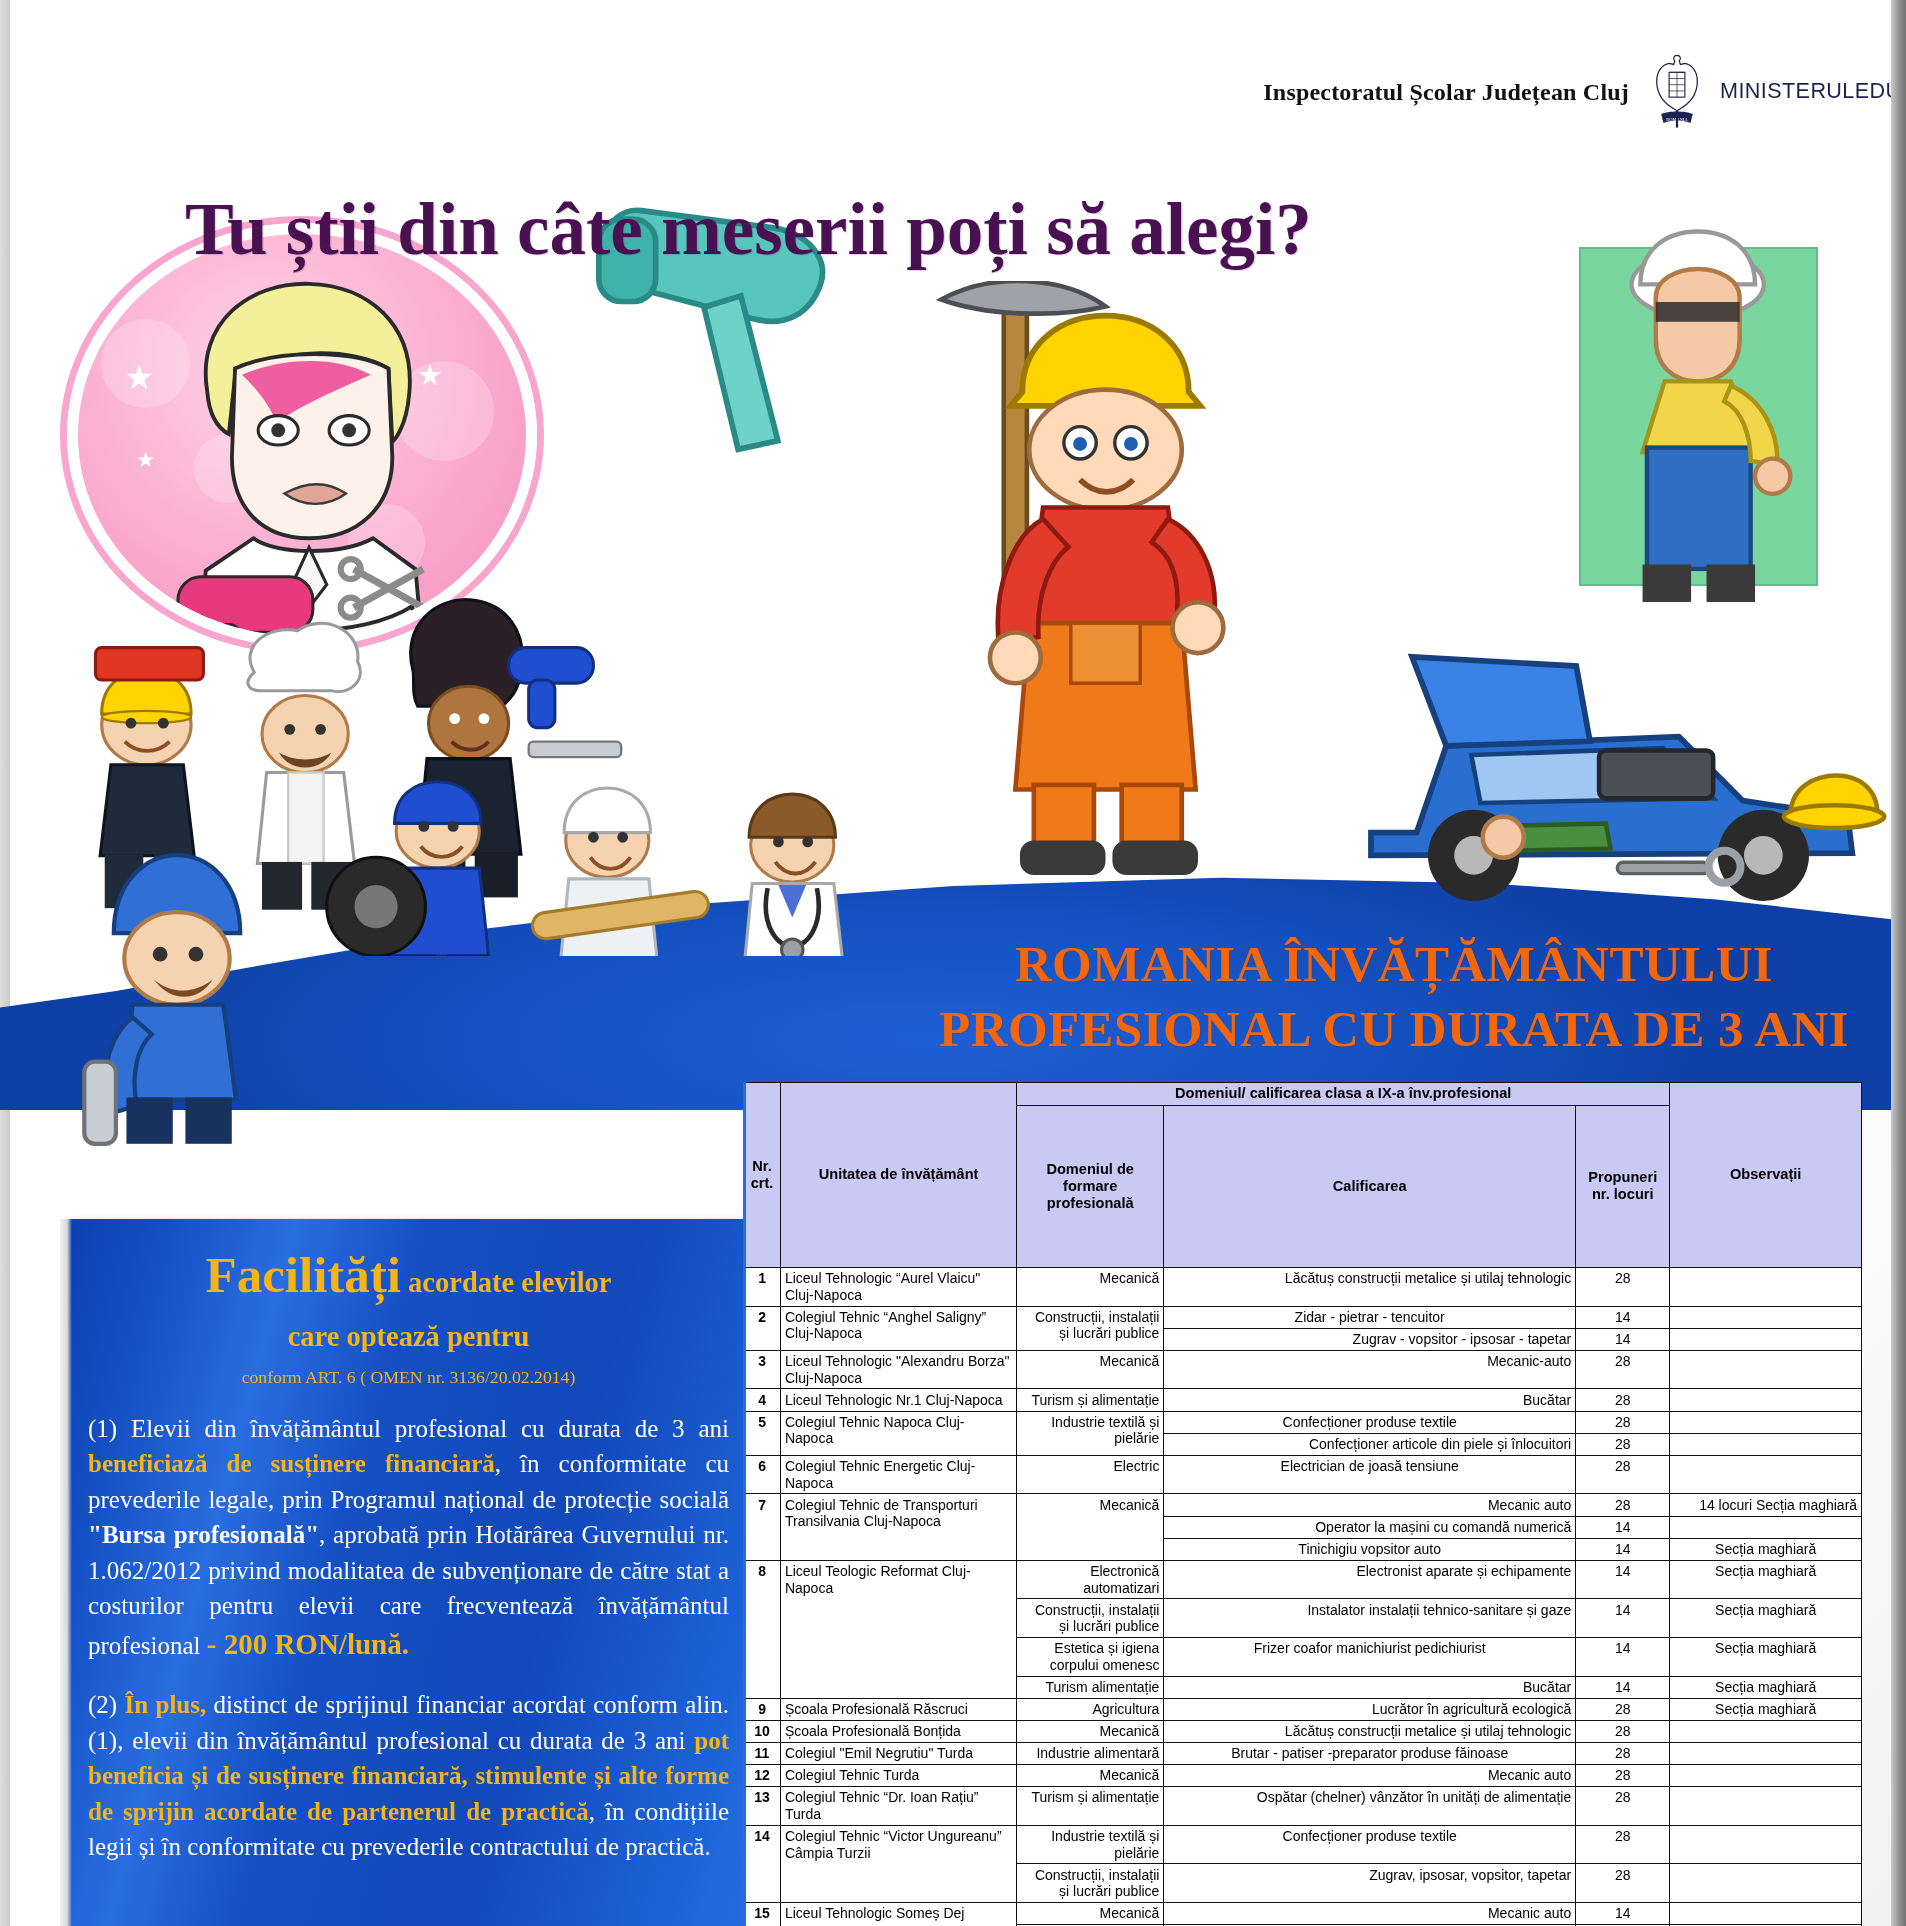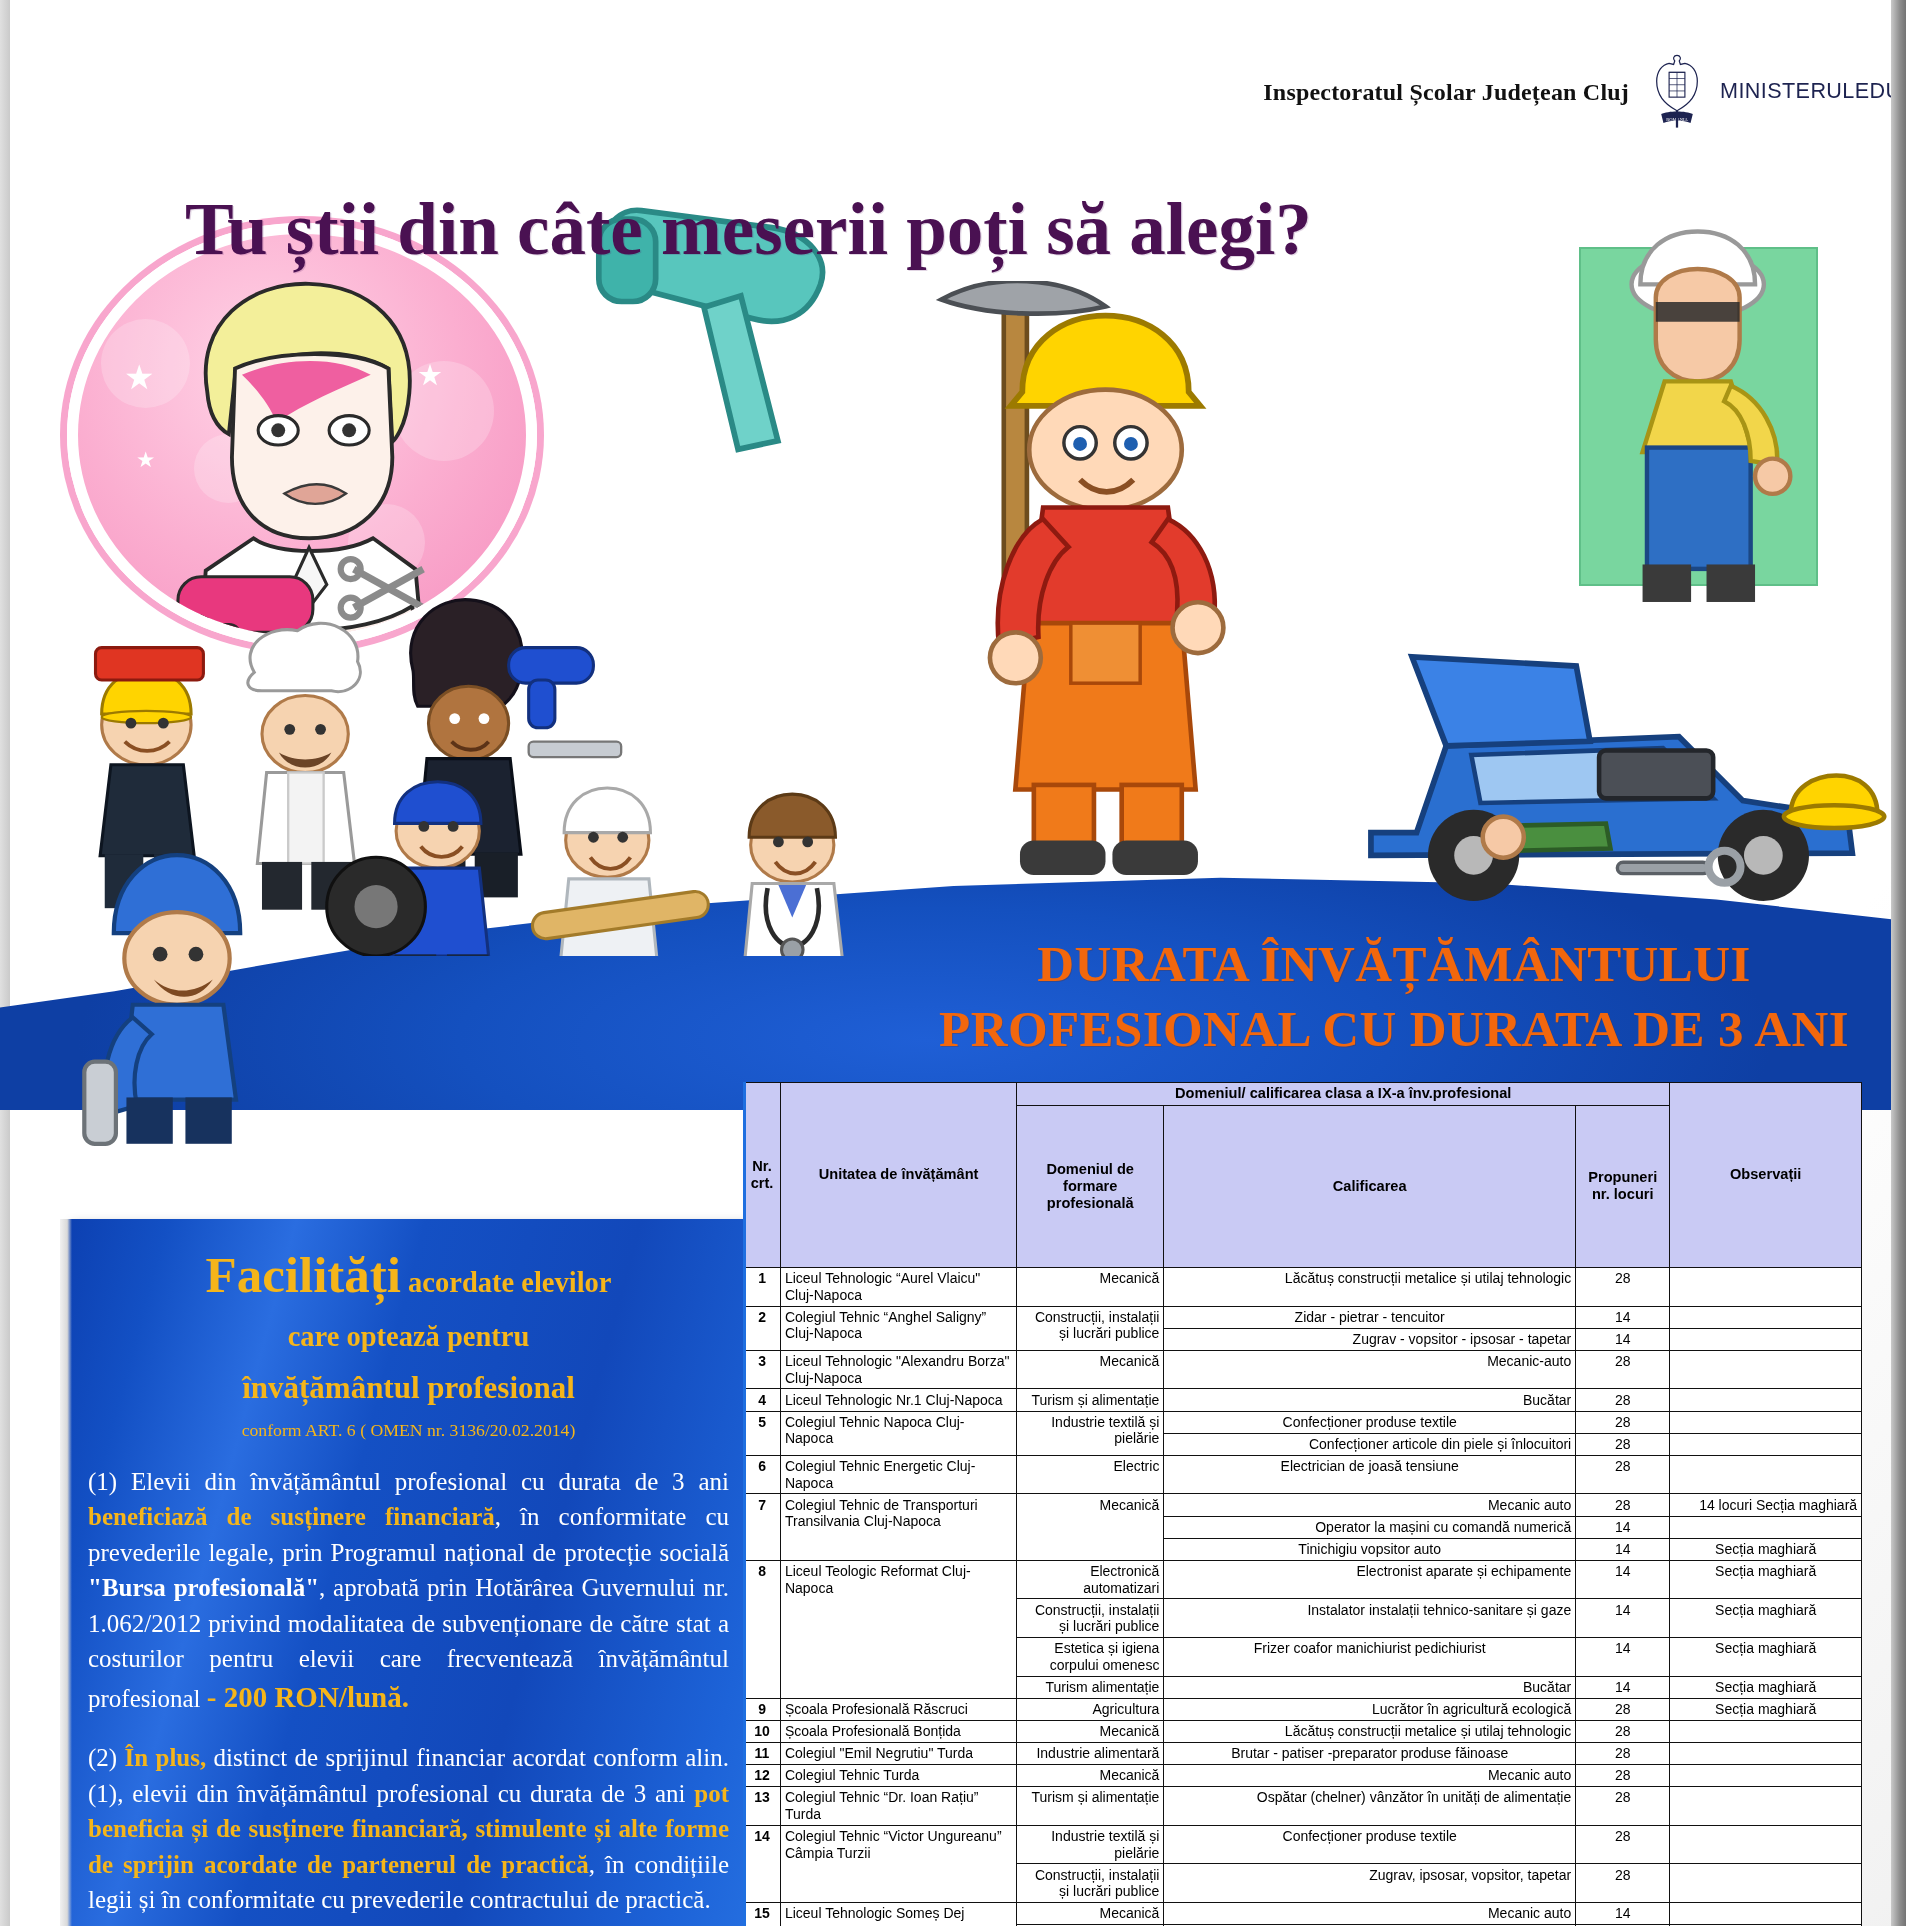--- a/index.html
+++ b/index.html
@@ -440,31 +440,30 @@
         <span>MINISTERUL</span>
         <span>EDUCAȚIEI</span>
         <span>NAȚIONALE</span>
       </div>
     </div>
   </div>
 
   <h1 class="main-title">Tu știi din câte meserii poți să alegi?</h1>
 
   <div class="oferta">
-    <div>DURATA  ÎNVĂȚĂMÂNTULUI</div>
+    <div>ROMANIA  ÎNVĂȚĂMÂNTULUI</div>
     <div>PROFESIONAL CU DURATA DE 3 ANI</div>
   </div>
 
   <div class="left-panel">
     <div class="lp-inner">
       <div class="fac-line1">
         <span class="fac-big">Facilități</span><span class="fac-small"> acordate elevilor</span>
       </div>
       <div class="fac-line2">care optează pentru</div>
-      <div class="fac-line3">învățământul profesional</div>
       <div class="fac-conform">conform ART. 6 ( OMEN nr. 3136/20.02.2014)</div>
 
       <p class="para">
         <span>(1) Elevii din învățământul profesional cu durata de 3 ani </span><span class="hl">beneficiază de susținere financiară</span><span>, în conformitate cu prevederile legale, prin Programul național de protecție socială </span><span class="bold">"Bursa profesională"</span><span>, aprobată prin Hotărârea Guvernului nr. 1.062/2012 privind modalitatea de subvenționare de către stat a costurilor pentru elevii care frecventează învățământul profesional  </span><span class="big-amt">- 200 RON/lună.</span>
       </p>
 
       <p class="para">
         <span>(2) </span><span class="hl">În  plus,</span><span> distinct de sprijinul financiar acordat conform alin. (1), elevii din învățământul profesional cu durata de 3 ani </span><span class="hl">pot beneficia și de susținere financiară, stimulente și alte forme de sprijin acordate de partenerul de practică</span><span>, în condițiile legii și în conformitate cu prevederile contractului de practică.</span>
       </p>
 

